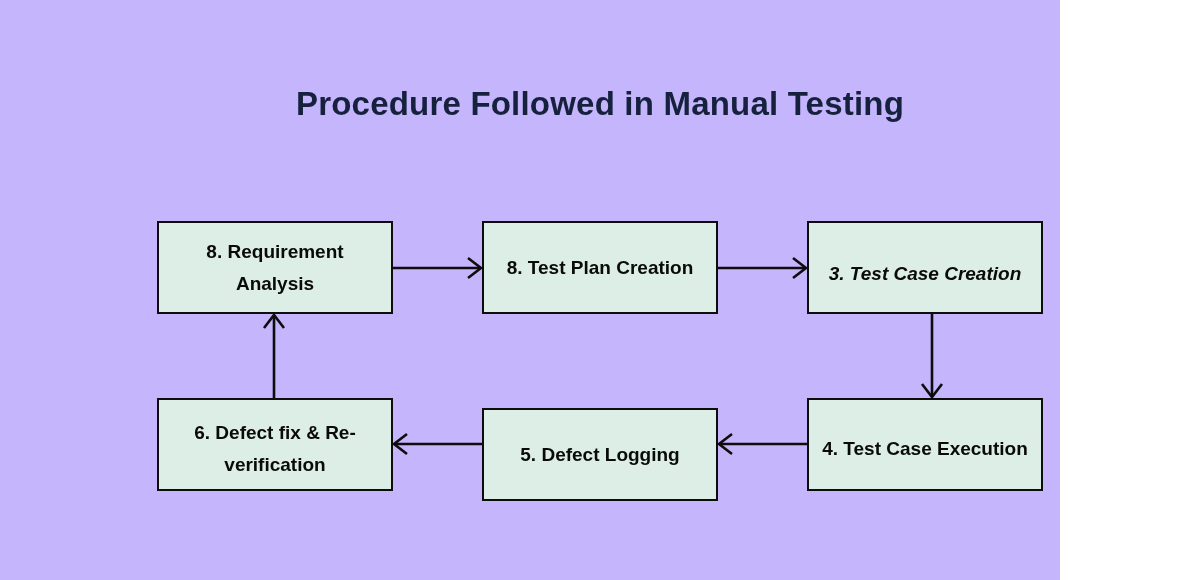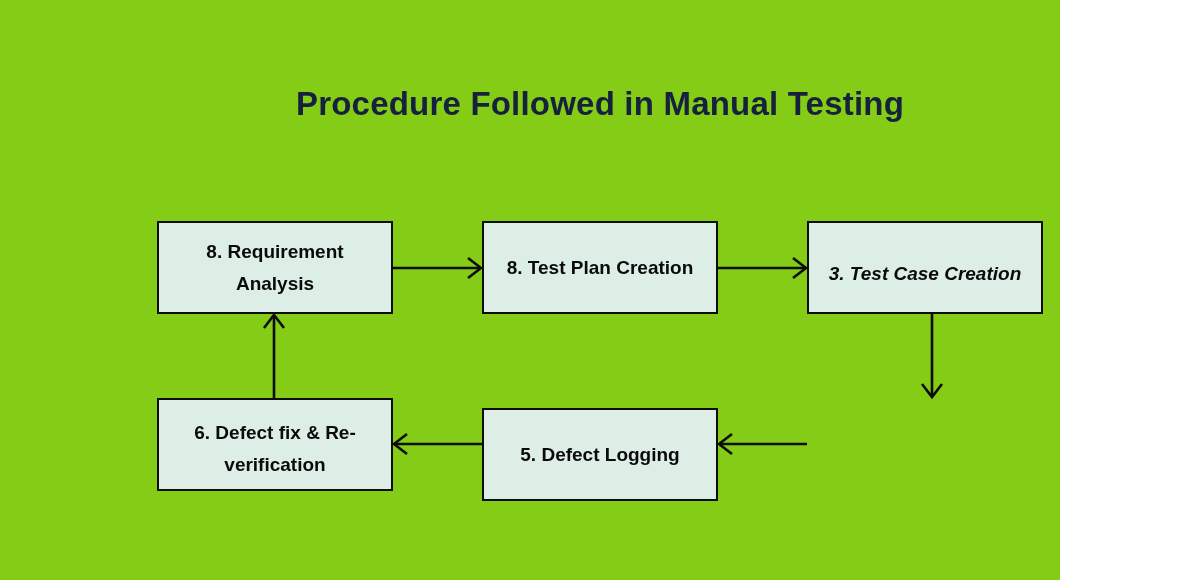--- a/index.html
+++ b/index.html
@@ -10,21 +10,21 @@
   body {
     width: 1200px;
     height: 580px;
     overflow: hidden;
     font-family: "Liberation Sans", sans-serif;
   }
   #canvas {
     position: relative;
     width: 1060px;
     height: 580px;
-    background: #84cc16;
+    background: #c4b5fd;
   }
   #diagram-title {
     position: absolute;
     left: 0;
     top: 84px;
     width: 1200px;
     text-align: center;
     font-size: 33px;
     font-weight: bold;
     color: #16213e;
@@ -95,20 +95,23 @@
   </div>
 
   <div class="node" id="node-2">
     <span class="node-label">8. Test Plan Creation</span>
   </div>
 
   <div class="node" id="node-3">
     <span class="node-label">3. Test Case Creation</span>
   </div>
 
+  <div class="node" id="node-4">
+    <span class="node-label">4. Test Case Execution</span>
+  </div>
 
   <div class="node" id="node-5">
     <span class="node-label">5. Defect Logging</span>
   </div>
 
   <div class="node" id="node-6">
     <span class="node-label">6. Defect fix &amp; Re-verification</span>
   </div>
 
   <div class="connector" style="left:393px; top:255px; width:89px; height:26px;">

